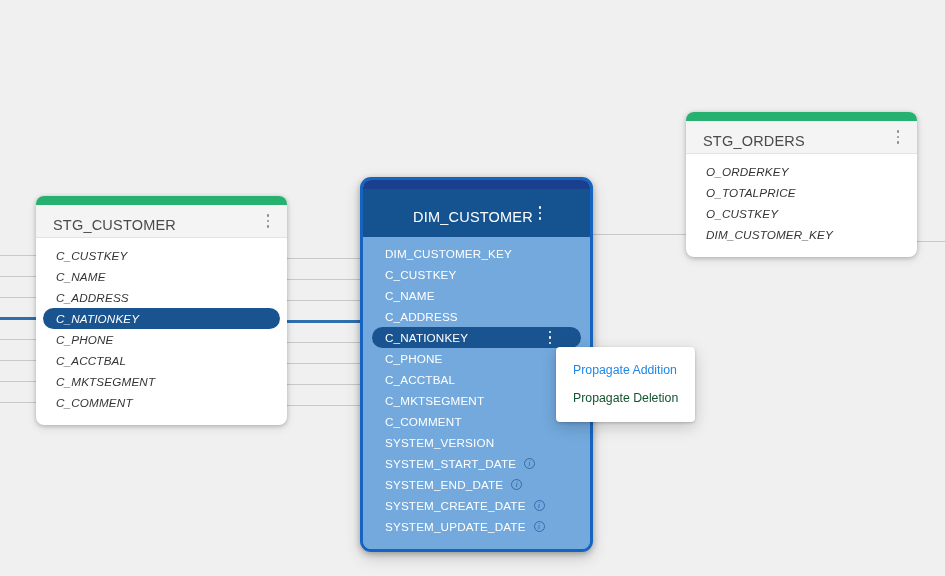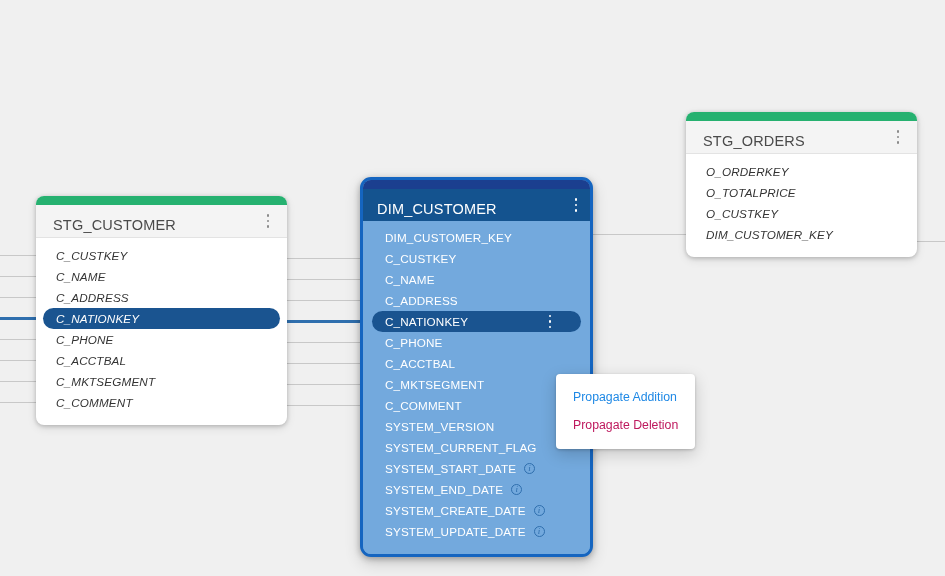--- a/index.html
+++ b/index.html
@@ -115,23 +115,24 @@
   
   .node.selected {
     background: #73a9dd;
     border: 3px solid #1565c0;
     border-radius: 11px;
     box-shadow: 0 2px 6px rgba(0,0,0,.28), 0 6px 16px rgba(0,0,0,.16);
   }
   .node.selected .accent-bar { background: #1b3f8f; }
   .node.selected .node-header {
     background: #14538f;
-    height: 32px;
+    height: 48px;
     padding-left: 14px;
     padding-right: 7px;
+    justify-content: center;
   }
   .node.selected .node-title {
     color: #ffffff;
     font-size: 14.5px;
   }
   .node.selected .field-list {
     background: #73a9dd;
     padding: 6px 0 12px 0;
   }
   .node.selected .field {
@@ -180,21 +181,21 @@
     box-shadow: 0 1px 3px rgba(0,0,0,.20), 0 5px 16px rgba(0,0,0,.18);
     padding: 9px 0;
     min-width: 133px;
     z-index: 40;
   }
   .context-menu .menu-item {
     font-size: 12.3px;
     line-height: 1;
     padding: 8px 17px;
     white-space: nowrap;
-    color: #be185d;
+    color: #14532d;
     cursor: pointer;
   }
   .context-menu .menu-item.active { color: #1e88e5; }
 </style>
 </head>
 <body>
 
 <div id="canvas">
 
   <div class="edge-layer" id="edge-layer">
@@ -296,23 +297,20 @@
         <div class="field">
           <span>C_MKTSEGMENT</span>
         </div>
         <div class="field">
           <span>C_COMMENT</span>
         </div>
         <div class="field">
           <span>SYSTEM_VERSION</span>
         </div>
         <div class="field">
-          <span>SYSTEM_CURRENT_FLAG</span>
-        </div>
-        <div class="field">
           <span>SYSTEM_START_DATE</span>
           <span class="info-icon">i</span>
         </div>
         <div class="field">
           <span>SYSTEM_END_DATE</span>
           <span class="info-icon">i</span>
         </div>
         <div class="field">
           <span>SYSTEM_CREATE_DATE</span>
           <span class="info-icon">i</span>
@@ -343,18 +341,18 @@
         </div>
         <div class="field">
           <span>O_CUSTKEY</span>
         </div>
         <div class="field">
           <span>DIM_CUSTOMER_KEY</span>
         </div>
       </div>
   </div>
 
-  <div class="context-menu" id="context-menu" style="left:556px; top:347px;margin-top:27px;">
+  <div class="context-menu" id="context-menu" style="left:556px; top:347px;">
       <div class="menu-item active">Propagate Addition</div>
       <div class="menu-item">Propagate Deletion</div>
     </div>
 
 </div>
 
 </body></html>

